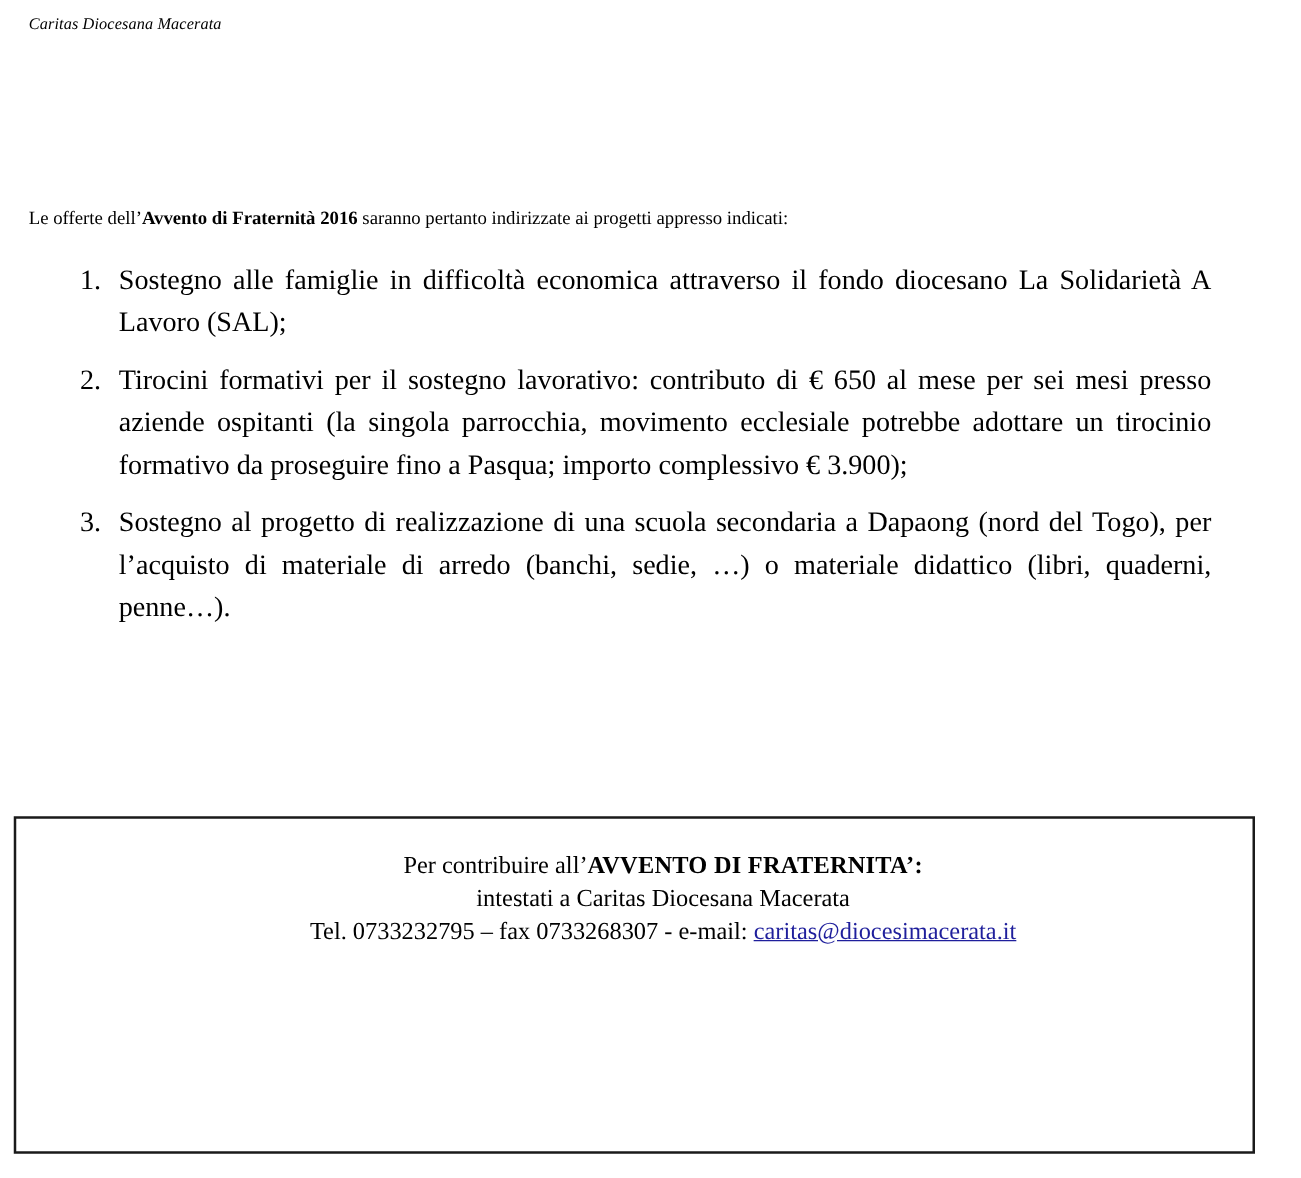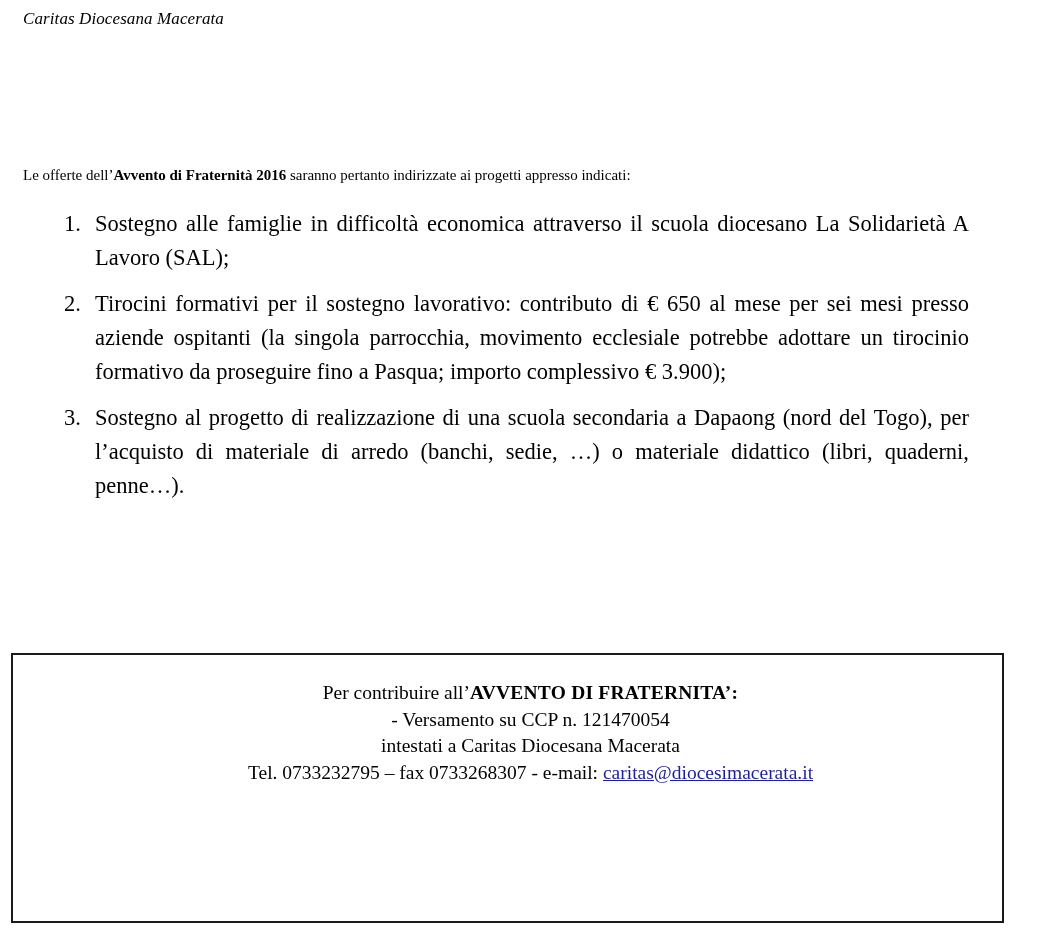--- a/index.html
+++ b/index.html
@@ -16,21 +16,21 @@
     color: #000000;
     overflow: hidden;
   }
 
   
   #doc-header {
     position: absolute;
     left: 23px;
     top: 9px;
     font-style: italic;
-    font-size: 17px;
+    font-size: 13px;
     line-height: 19px;
     letter-spacing: 0.1px;
     white-space: nowrap;
   }
 
   
   #doc-body {
     position: absolute;
     left: 23px;
     top: 158px;
@@ -120,40 +120,39 @@
 
 <div id="doc-header">Caritas Diocesana Macerata</div>
 
 <div id="doc-body">
 
   <p id="intro-paragraph"><span>Le offerte dell’</span><span class="bold">Avvento di Fraternità 2016</span><span> saranno pertanto indirizzate ai progetti appresso indicati:</span></p>
 
   <ol id="project-list">
     <li>
       <span class="li-number">1.</span>
-      <span class="li-text">Sostegno alle famiglie in difficoltà economica attraverso il scuola diocesano La Solidarietà A Lavoro (SAL);</span>
+      <span class="li-text">Sostegno alle famiglie in difficoltà economica attraverso il fondo diocesano La Solidarietà A Lavoro (SAL);</span>
     </li>
     <li>
       <span class="li-number">2.</span>
       <span class="li-text">Tirocini formativi per il sostegno lavorativo: contributo di € 650 al mese per sei mesi presso aziende ospitanti (la singola parrocchia, movimento ecclesiale potrebbe adottare un tirocinio formativo da proseguire fino a Pasqua; importo complessivo € 3.900);</span>
     </li>
     <li>
       <span class="li-number">3.</span>
       <span class="li-text">Sostegno al progetto di realizzazione di una scuola secondaria a Dapaong (nord del Togo), per l’acquisto di materiale di arredo (banchi, sedie, …) o materiale didattico (libri, quaderni, penne…).</span>
     </li>
   </ol>
 
 </div>
 
 <div id="contact-box">
   <div id="contact-lines">
 
     <div class="contact-line"><span>Per contribuire all’</span><span class="bold">AVVENTO DI FRATERNITA’:</span></div>
 
-    <div class="contact-line">- Versamento  su CCP n. 121470054</div>
 
 
     <div class="contact-line">intestati a Caritas Diocesana Macerata</div>
 
 
 
     <div class="contact-line"><span>Tel. 0733232795 – fax 0733268307 - e-mail: </span><span class="link">caritas@diocesimacerata.it</span></div>
 
 
   </div>

